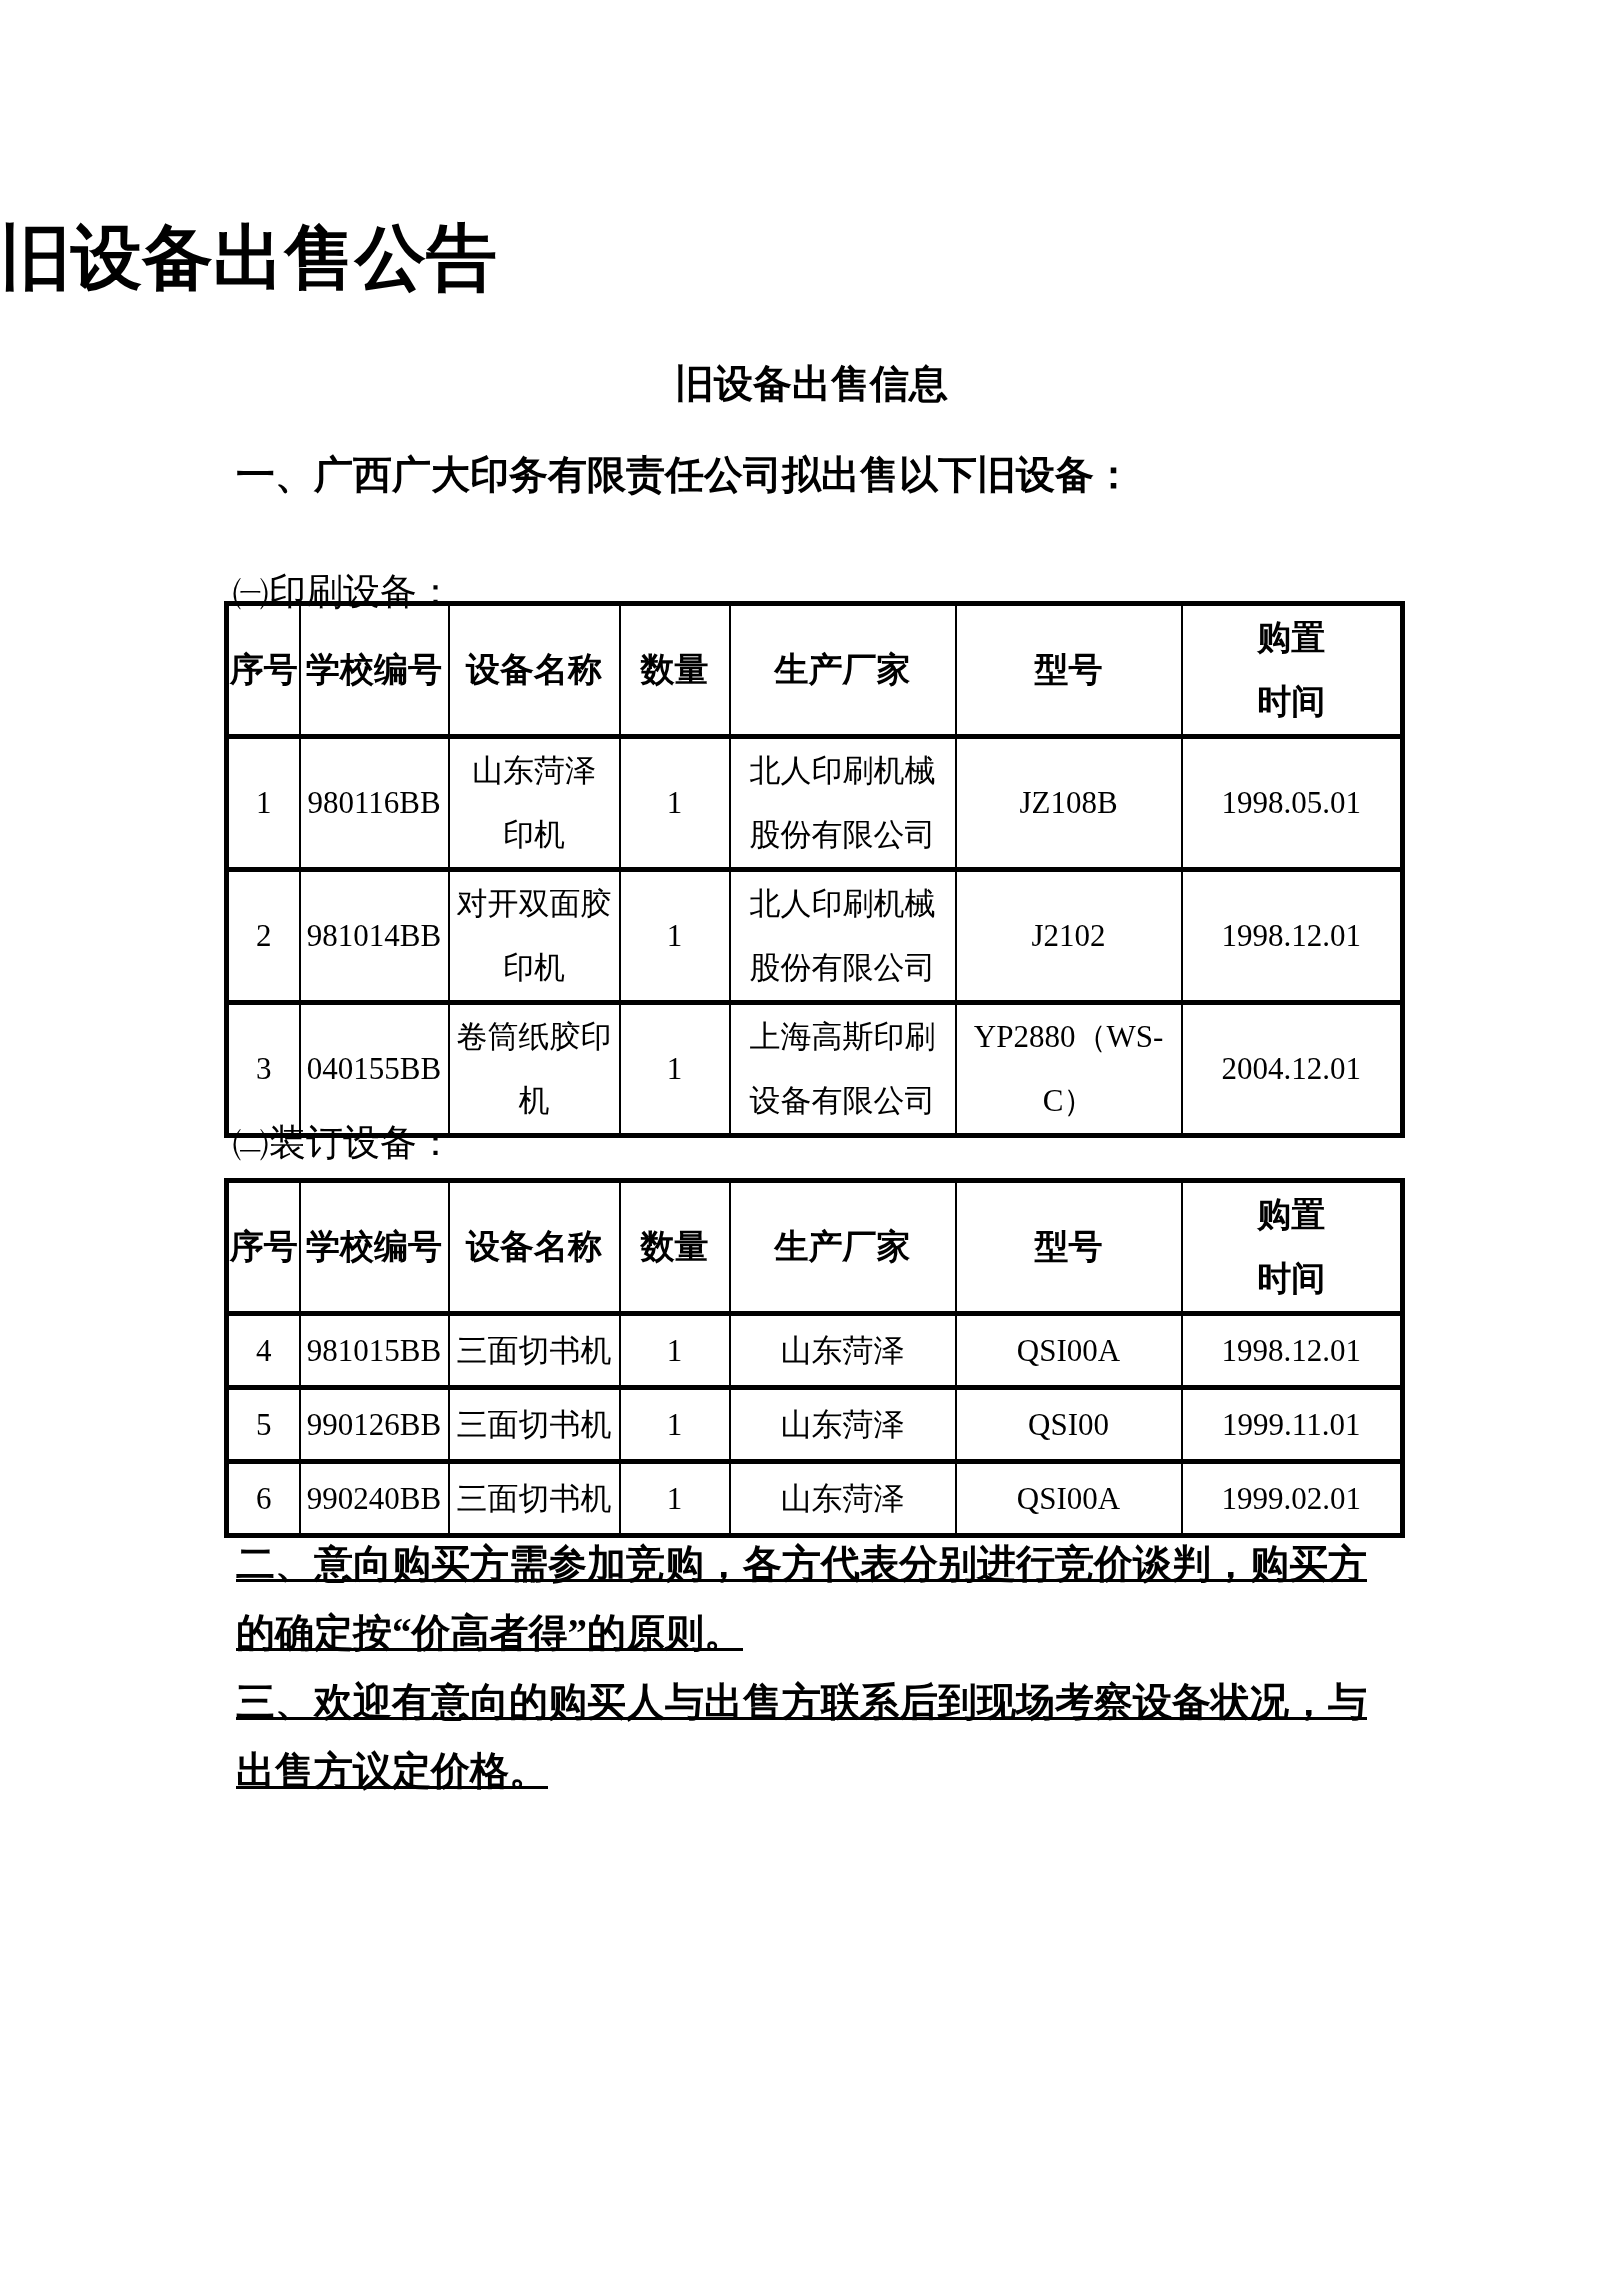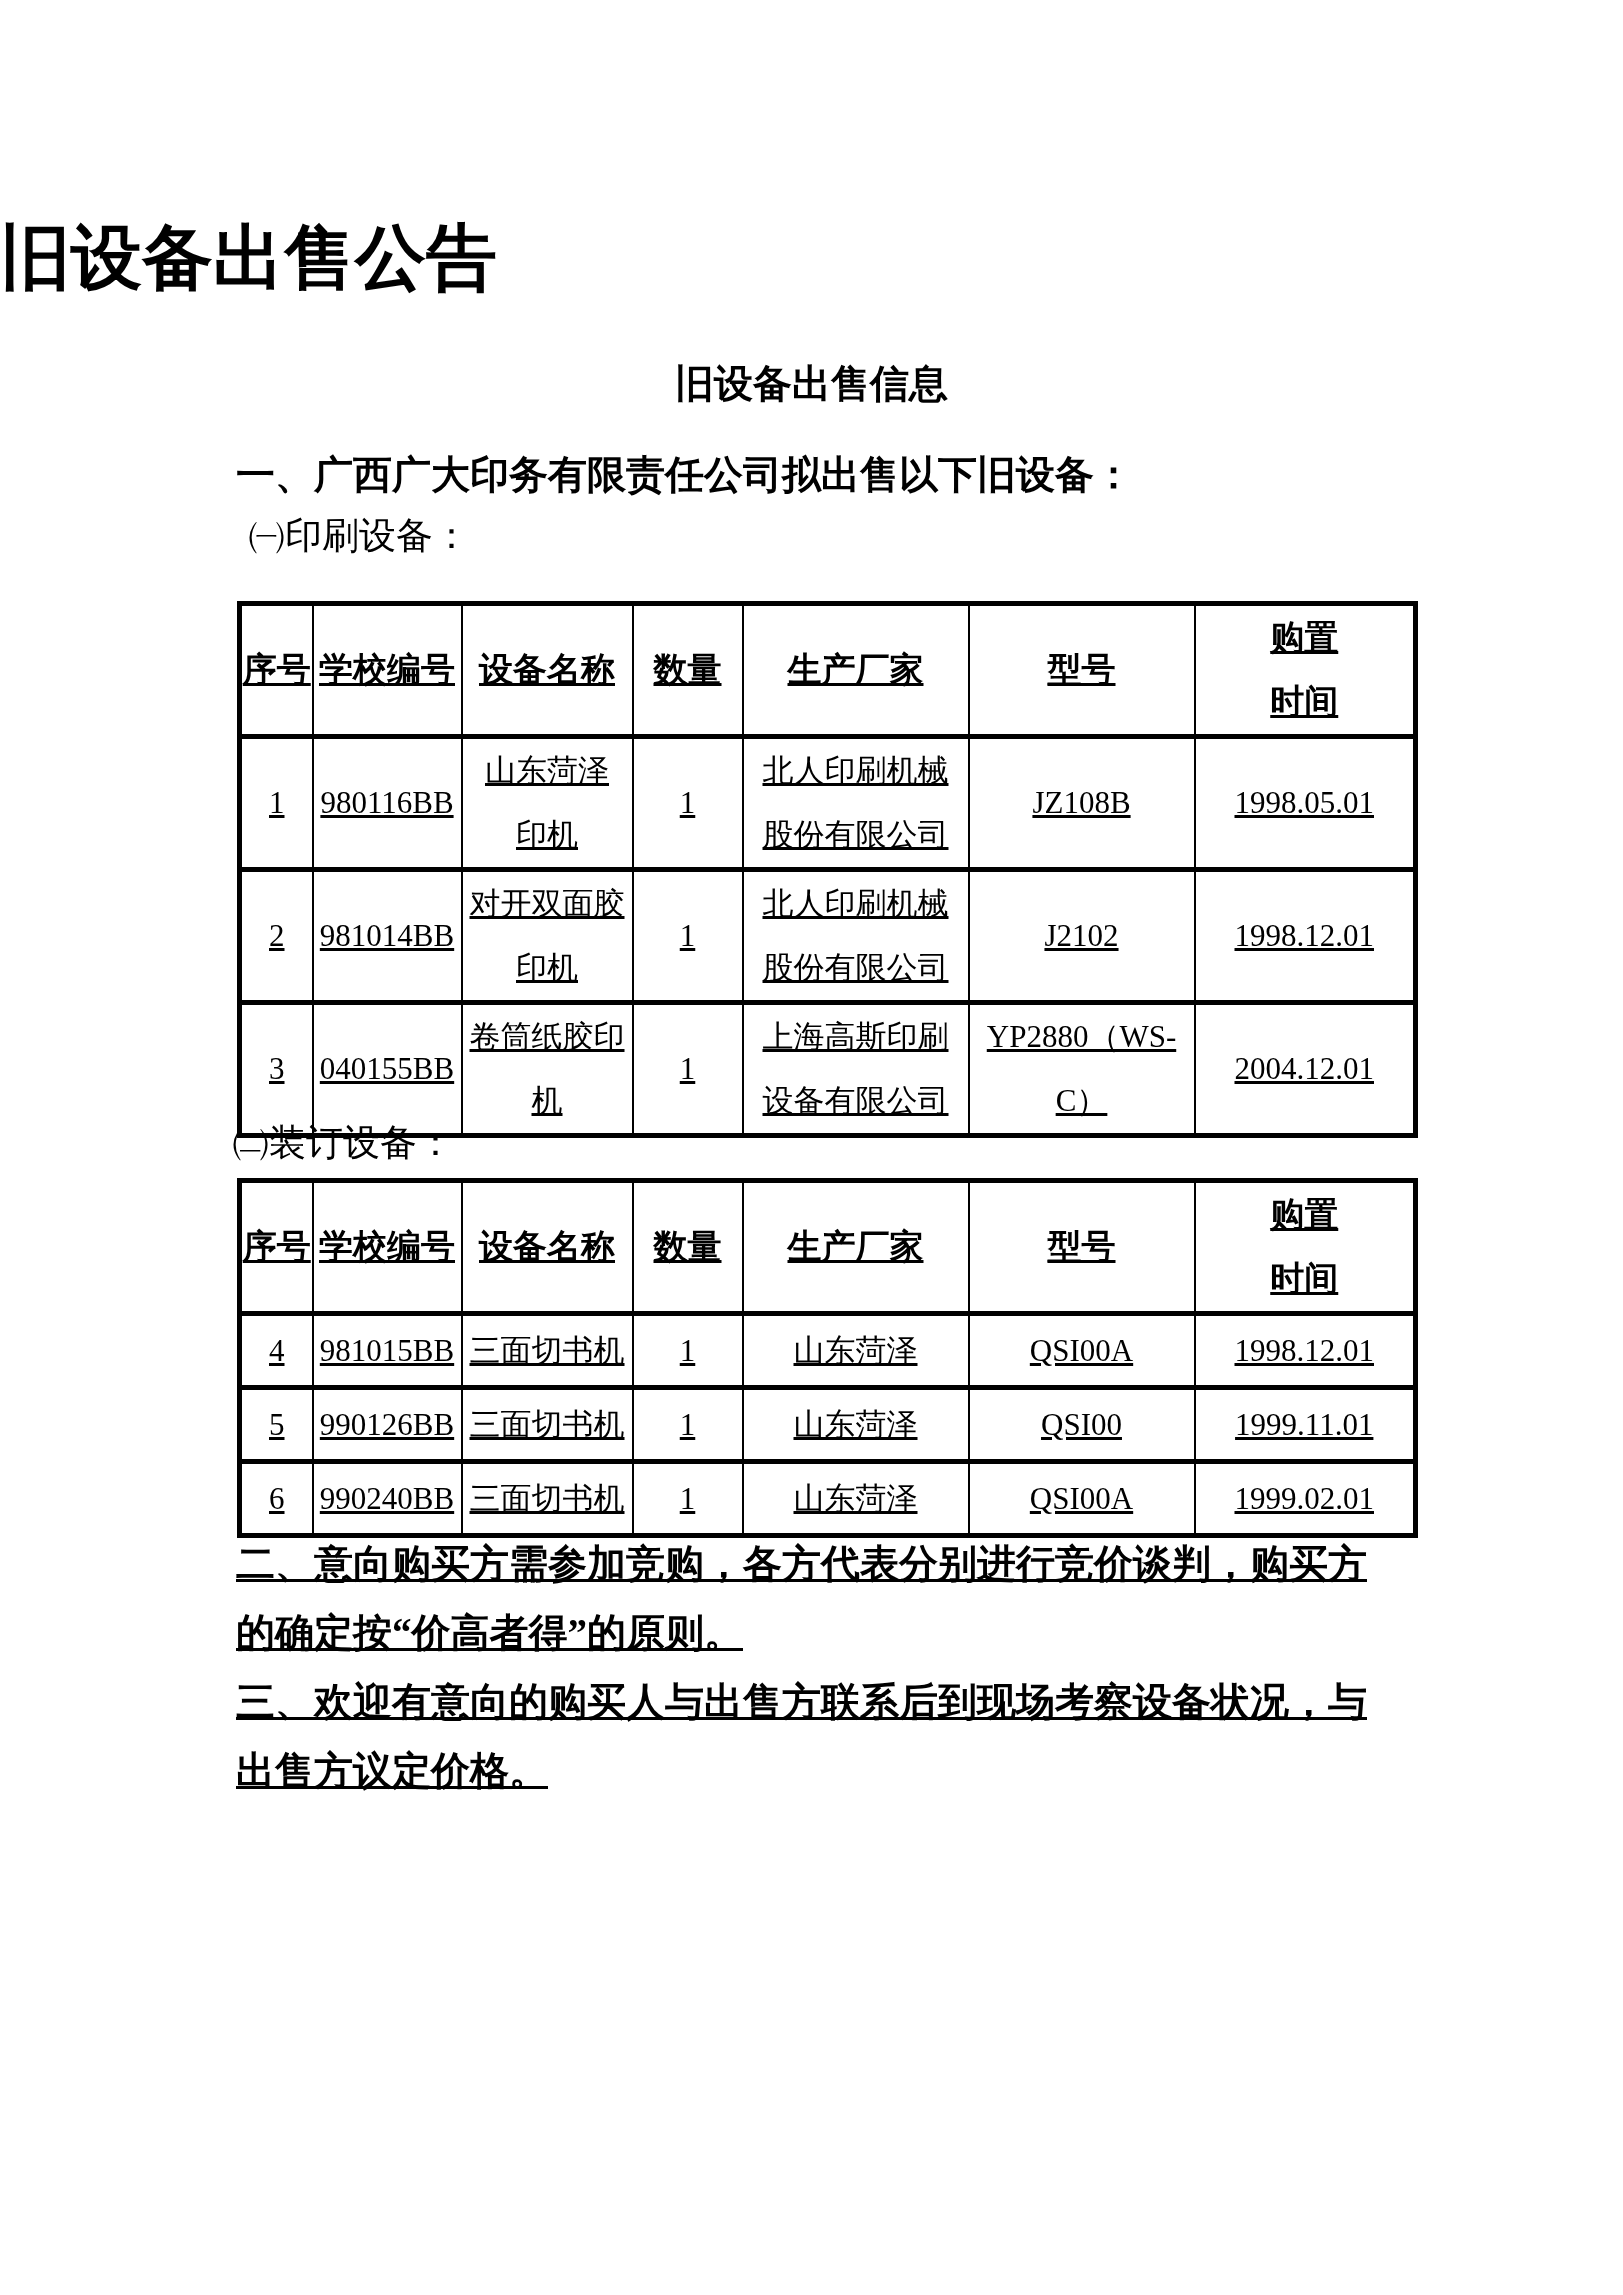--- a/index.html
+++ b/index.html
@@ -46,31 +46,30 @@
     white-space: nowrap;
   }
   .section-label {
     position: absolute;
     left: 232px;
     font-size: 37px;
     font-weight: normal;
     line-height: 1.0;
     white-space: nowrap;
   }
-  #section1-label { top: 517px; margin-left: 16px; }
+  #section1-label { top: 573px; }
   #section2-label { top: 1124px; }
 
   table.equip {
     position: absolute;
-    left: 237px;
+    left: 224px;
     width: 1176px;
     table-layout: fixed;
     border-collapse: collapse;
     border: 5.4px solid #000;
-    text-decoration: underline;
   }
   #table1 { top: 601px; }
   #table2 { top: 1178px; }
   table.equip th, table.equip td {
     border: 2.5px solid #000;
     border-top-width: 5.4px;
     border-bottom-width: 5.4px;
     padding: 0;
     text-align: center;
     vertical-align: middle;

